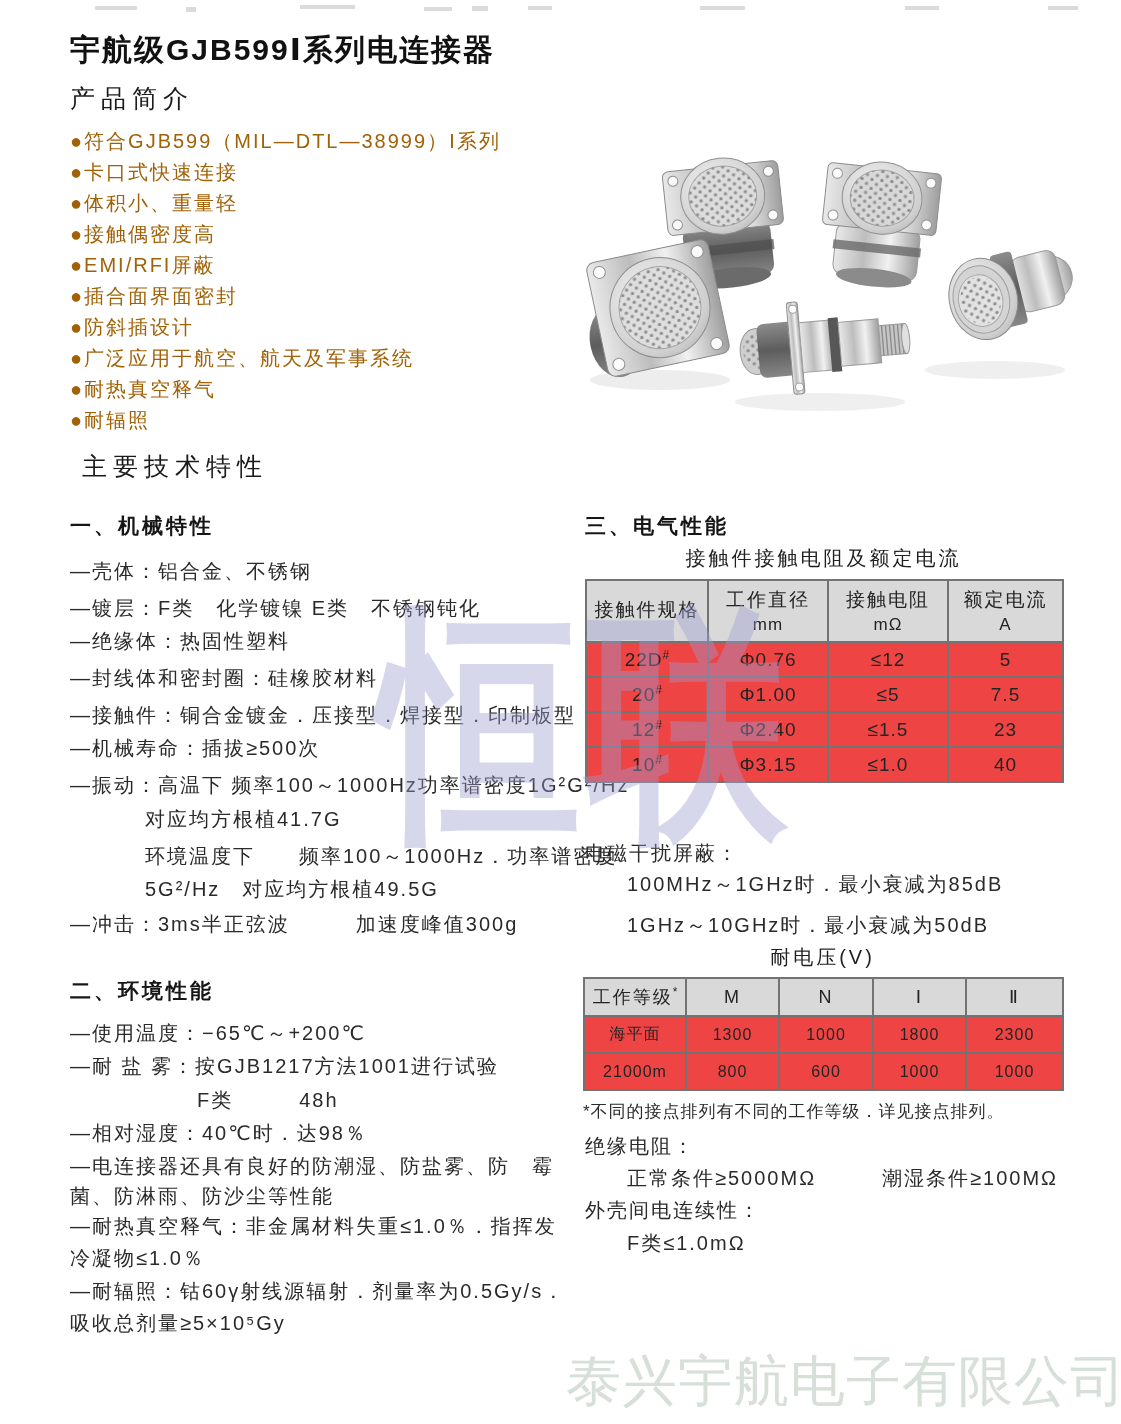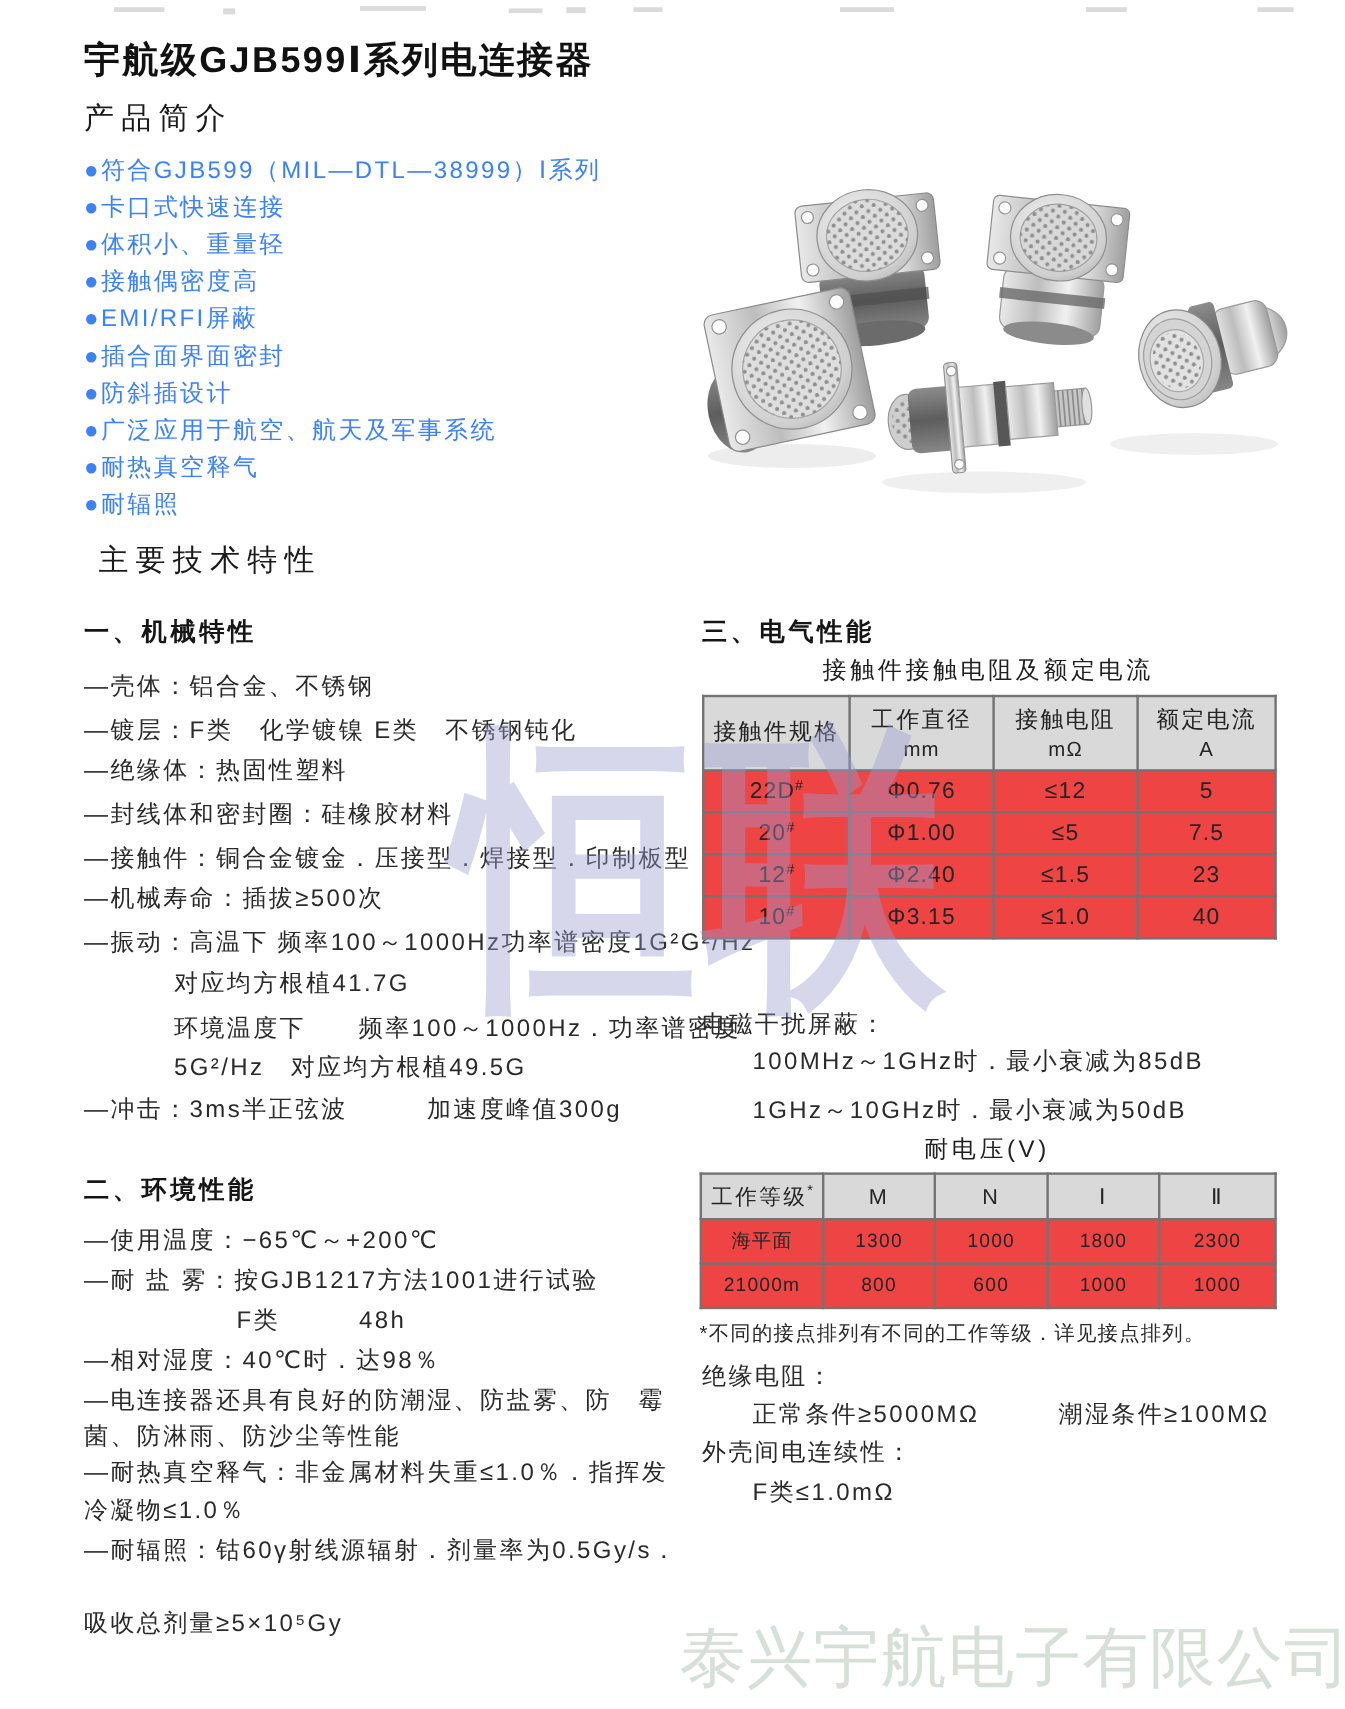--- a/index.html
+++ b/index.html
@@ -9,21 +9,21 @@
     width:1121px; height:1424px;
     overflow:hidden;
     font-family:"Liberation Sans","DejaVu Sans",sans-serif;
     color:#242424;
   }
   .abs { position:absolute; }
   .h1 { font-size:30px; font-weight:bold; letter-spacing:2px; color:#111; }
   .h2 { font-size:25px; font-weight:500; letter-spacing:6px; color:#1a1a1a; }
   .h3 { font-size:21px; font-weight:bold; letter-spacing:3px; color:#161616; }
   .line { font-size:20px; letter-spacing:2px; white-space:pre; color:#2a2a2a; }
-  .feature { font-size:20px; letter-spacing:2px; white-space:pre; color:#3b82f6; }
+  .feature { font-size:20px; letter-spacing:2px; white-space:pre; color:#a16207; }
   .tbl-title { font-size:20px; letter-spacing:3px; text-align:center; color:#1f1f1f; }
 
   table { border-collapse:collapse; table-layout:fixed; }
   .spec-table { width:477px; }
   .volt-table { width:479px; }
   th, td {
     border:2px solid #737373;
     text-align:center; vertical-align:middle;
     font-weight:normal;
   }
@@ -194,21 +194,21 @@
 <div class="abs h3" style="left:70px;top:977px;">二、环境性能</div>
 <div class="abs line" style="left:70px;top:1020px;">—使用温度：−65℃～+200℃</div>
 <div class="abs line" style="left:70px;top:1053px;">—耐 盐 雾：按GJB1217方法1001进行试验</div>
 <div class="abs line" style="left:197px;top:1087px;">F类　　　48h</div>
 <div class="abs line" style="left:70px;top:1120px;">—相对湿度：40℃时．达98％</div>
 <div class="abs line" style="left:70px;top:1153px;">—电连接器还具有良好的防潮湿、防盐雾、防　霉</div>
 <div class="abs line" style="left:70px;top:1183px;">菌、防淋雨、防沙尘等性能</div>
 <div class="abs line" style="left:70px;top:1213px;">—耐热真空释气：非金属材料失重≤1.0％．指挥发</div>
 <div class="abs line" style="left:70px;top:1245px;">冷凝物≤1.0％</div>
 <div class="abs line" style="left:70px;top:1278px;">—耐辐照：钴60γ射线源辐射．剂量率为0.5Gy/s．</div>
-<div class="abs line" style="left:70px;top:1310px;margin-top:29px;">吸收总剂量≥5×10⁵Gy</div>
+<div class="abs line" style="left:70px;top:1310px;">吸收总剂量≥5×10⁵Gy</div>
 
 <div class="abs h3" style="left:585px;top:512px;">三、电气性能</div>
 <div class="abs tbl-title" style="left:585px;top:545px;width:477px;">接触件接触电阻及额定电流</div>
 
 <table class="abs spec-table" style="left:585px;top:579px;">
   <colgroup>
       <col style="width:122px">
       <col style="width:120px">
       <col style="width:120px">
       <col style="width:115px">

